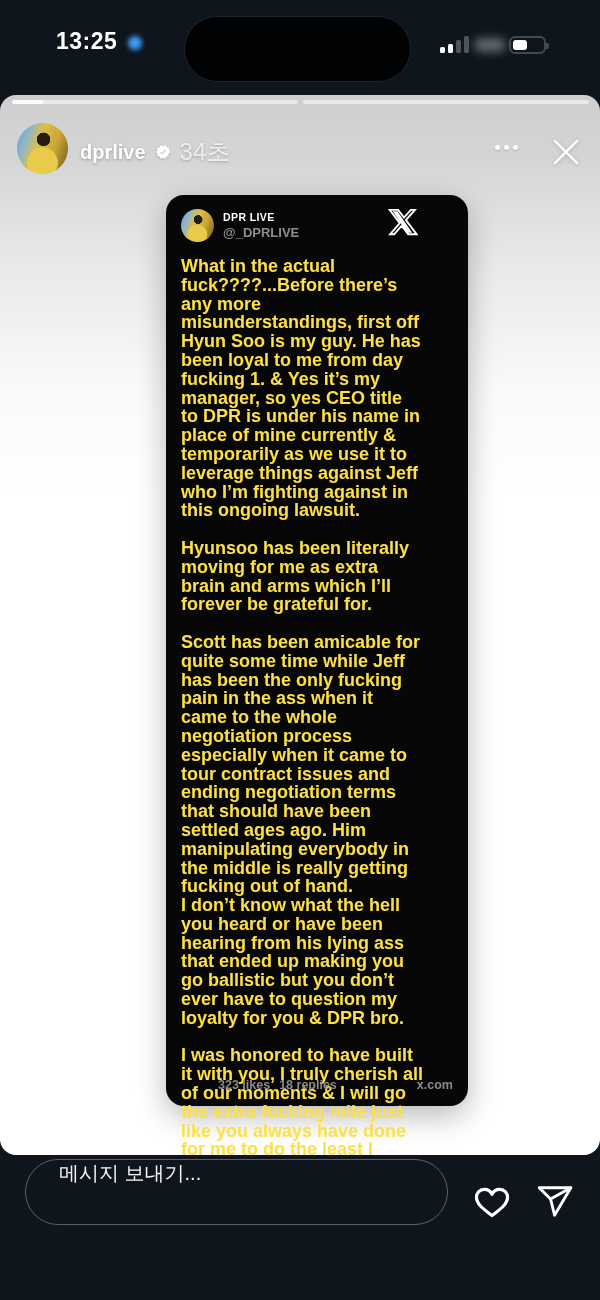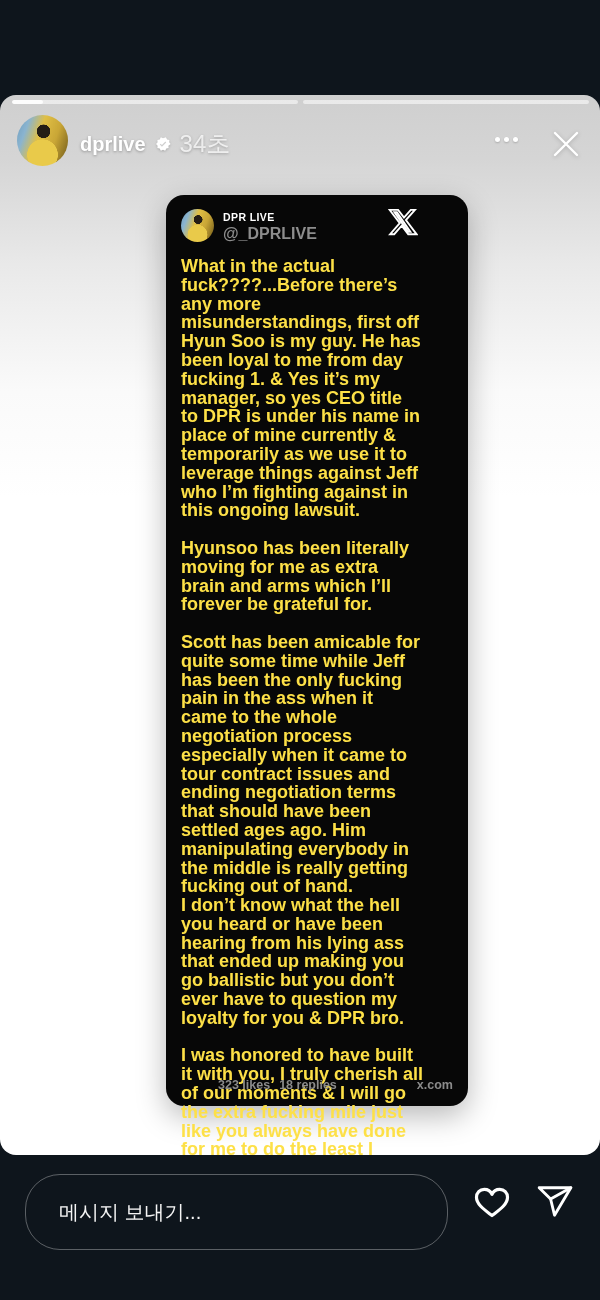--- a/index.html
+++ b/index.html
@@ -23,21 +23,21 @@
   .battery .fill { position:absolute; left:2px; top:2px; width:14px; height:10px; background:#fff; border-radius:3px; }
   .battery .nub { position:absolute; right:-5px; top:5px; width:3px; height:6px; background:#43494f; border-radius:0 2px 2px 0; }
 
   
   .story { position:absolute; left:0; top:95px; width:600px; height:1060px; border-radius:16px; overflow:hidden;
            background:linear-gradient(180deg,#cfcfcf 0%,#d5d5d5 6%,#e9e9e9 16%,#fafafa 28%,#ffffff 38%,#ffffff 100%); }
   .progress { position:absolute; left:12px; top:5px; width:577px; height:4px; display:flex; gap:5px; }
   .progress .seg { flex:1; height:4px; border-radius:2px; background:rgba(255,255,255,.55); overflow:hidden; }
   .progress .seg .fill { height:100%; width:11%; background:#fdfdfd; border-radius:2px; }
 
-  .story-head { position:absolute; left:0; top:16px; width:600px; height:56px;text-align:center; }
+  .story-head { position:absolute; left:0; top:24px; width:600px; height:56px;text-align:center; }
   .avatar { position:absolute; left:17px; top:4px; width:51px; height:51px; border-radius:50%;
             background:
               radial-gradient(circle at 52% 32%, #241d15 0 15%, rgba(36,29,21,0) 16%),
               radial-gradient(circle at 50% 78%, #e9ca4a 0 32%, rgba(0,0,0,0) 33%),
               linear-gradient(110deg,#6e9cbc 0%,#8ab4d0 20%,#e0bf45 42%,#c9a636 68%,#6b5518 100%); }
   .name-row { position:absolute; left:80px; top:17px; display:flex; align-items:center; gap:8px; }
   .username { color:#fff; font-size:20px; font-weight:bold; text-shadow:0 1px 3px rgba(0,0,0,.3); }
   .badge { width:18px; height:18px; flex:0 0 auto; filter:drop-shadow(0 1px 1px rgba(0,0,0,.2)); }
   .story-time { color:rgba(255,255,255,.75); font-size:24px; text-shadow:0 1px 3px rgba(0,0,0,.25); }
   .dots { position:absolute; left:495px; top:26px; width:28px; height:6px; display:flex; gap:4px; }
@@ -46,43 +46,59 @@
 
   
   .tweet { position:absolute; left:166px; top:100px; width:302px; height:911px; background:#070707;
            border-radius:18px; box-shadow:0 10px 30px rgba(0,0,0,.28); }
   .t-avatar { position:absolute; left:15px; top:14px; width:33px; height:33px; border-radius:50%;
             background:
               radial-gradient(circle at 52% 32%, #241d15 0 15%, rgba(36,29,21,0) 16%),
               radial-gradient(circle at 50% 78%, #e9ca4a 0 32%, rgba(0,0,0,0) 33%),
               linear-gradient(110deg,#6e9cbc 0%,#8ab4d0 20%,#e0bf45 42%,#c9a636 68%,#6b5518 100%); }
   .t-name { position:absolute; left:57px; top:16px; color:#fff; font-size:10.5px; font-weight:bold; letter-spacing:.4px; }
-  .t-handle { position:absolute; left:57px; top:30px; color:#8d8d8d; font-size:16px; font-weight:bold; }
+  .t-handle { position:absolute; left:57px; top:30px; color:#8d8d8d; font-size:13px; font-weight:bold; }
   .x-logo { position:absolute; left:222px; top:12px; width:30px; height:30px; }
   .t-body { position:absolute; left:15px; top:62px; width:243px; color:#fde047; font-size:18px; font-weight:bold;
             line-height:18.8px; white-space:pre-line; }
   .t-footer { position:absolute; left:15px; right:15px; bottom:14px; display:flex; justify-content:space-between;
               color:#8b8b8b; font-size:12.5px; font-weight:bold;margin-left:37px; }
   .t-footer .stats span { margin-right:9px; }
   .t-footer .stats span:last-child { margin-right:0; }
 
   
   .composer { position:absolute; left:0; top:1155px; width:600px; height:145px; }
-  .msg-pill { position:absolute; left:25px; top:19px; width:423px; height:76px; border:1.5px solid rgba(255,255,255,.32);
-              border-radius:35px; display:flex; align-items:center; }
+  .msg-pill { position:absolute; left:25px; top:4px; width:423px; height:66px; border:1.5px solid rgba(255,255,255,.32);
+              border-radius:35px; display:flex; align-items:flex-start; }
   .msg-ph { color:#f5f5f5; font-size:20px; margin-left:33px; }
   .icon-btn { position:absolute; top:28px; width:38px; height:38px; }
   .icon-heart { left:473px; }
   .icon-send { left:536px; }
 </style>
 </head>
 <body>
 
 <div class="screen">
 
+  <div class="statusbar">
+    <div class="time">13:25</div>
+    <div class="loc-dot"></div>
+    <div class="island"></div>
+    <div class="signal">
+        <i></i>
+        <i></i>
+        <i></i>
+        <i></i>
+      </div>
+    <div class="pct-blur"></div>
+    <div class="battery">
+      <div class="fill"></div>
+        <div class="nub"></div>
+    </div>
+  </div>
 
   <div class="story">
 
     <div class="progress">
       <div class="seg">
           <div class="fill"></div>
         </div>
       <div class="seg"></div>
     </div>
 

